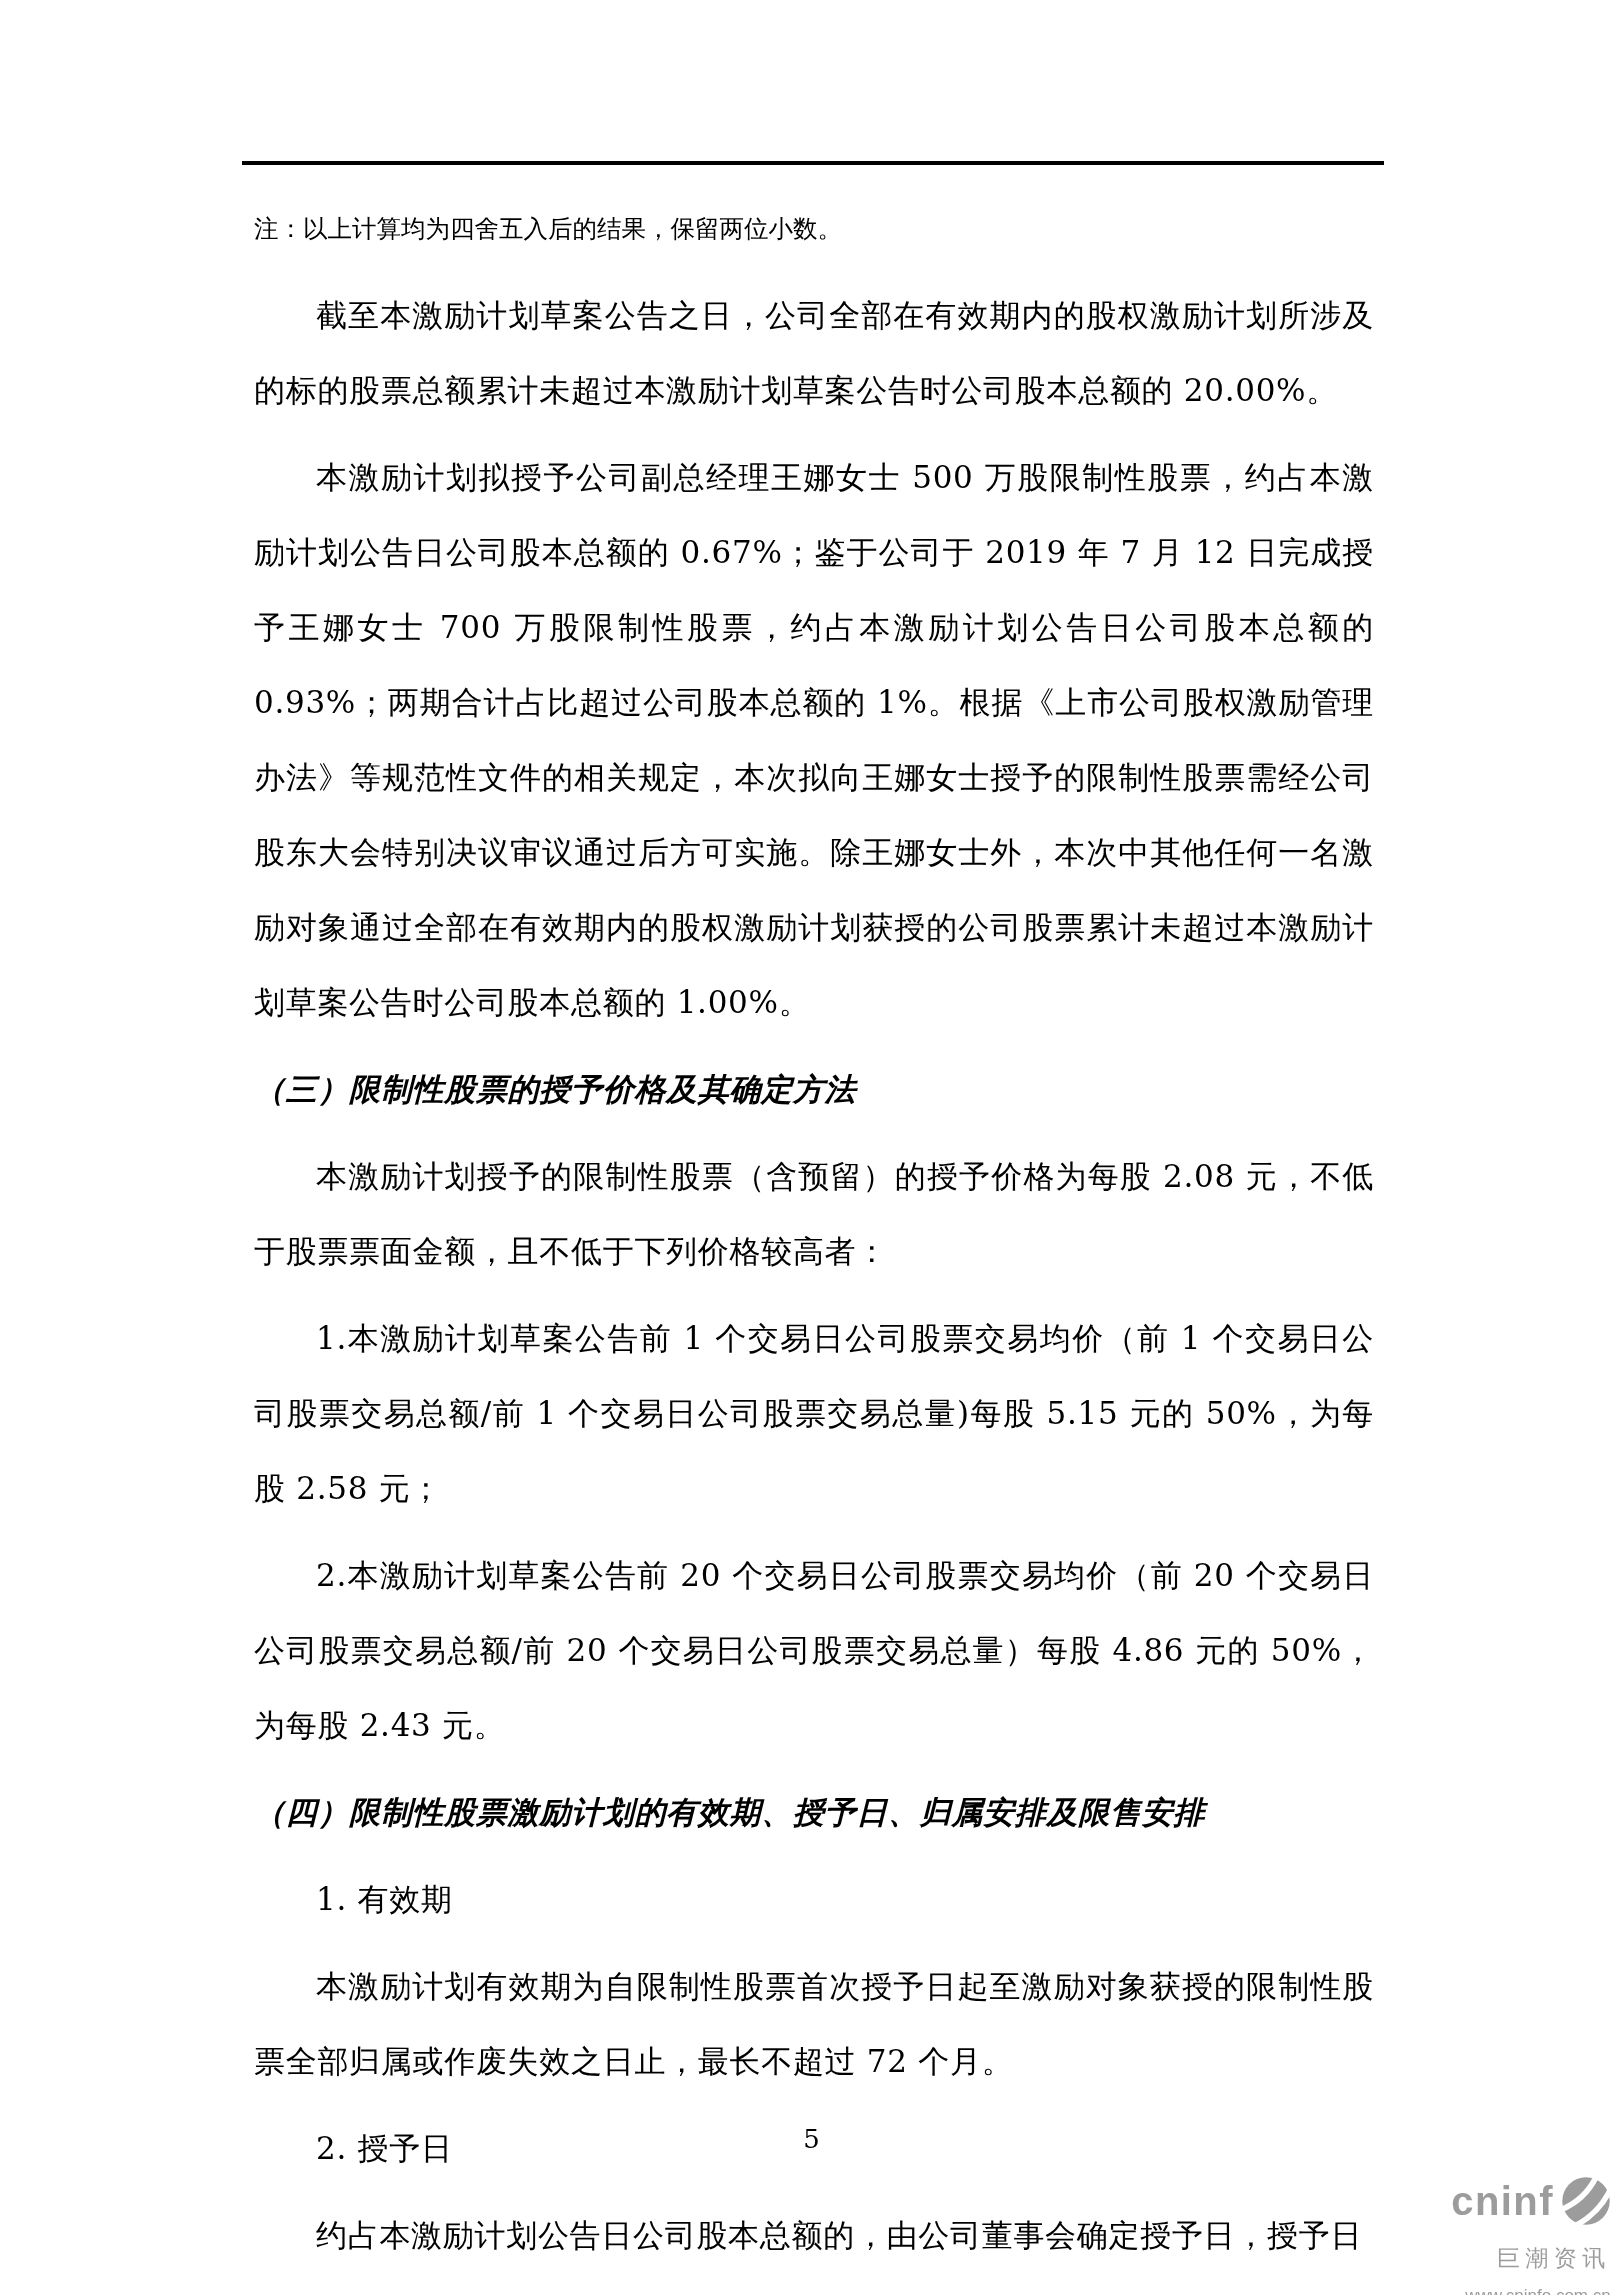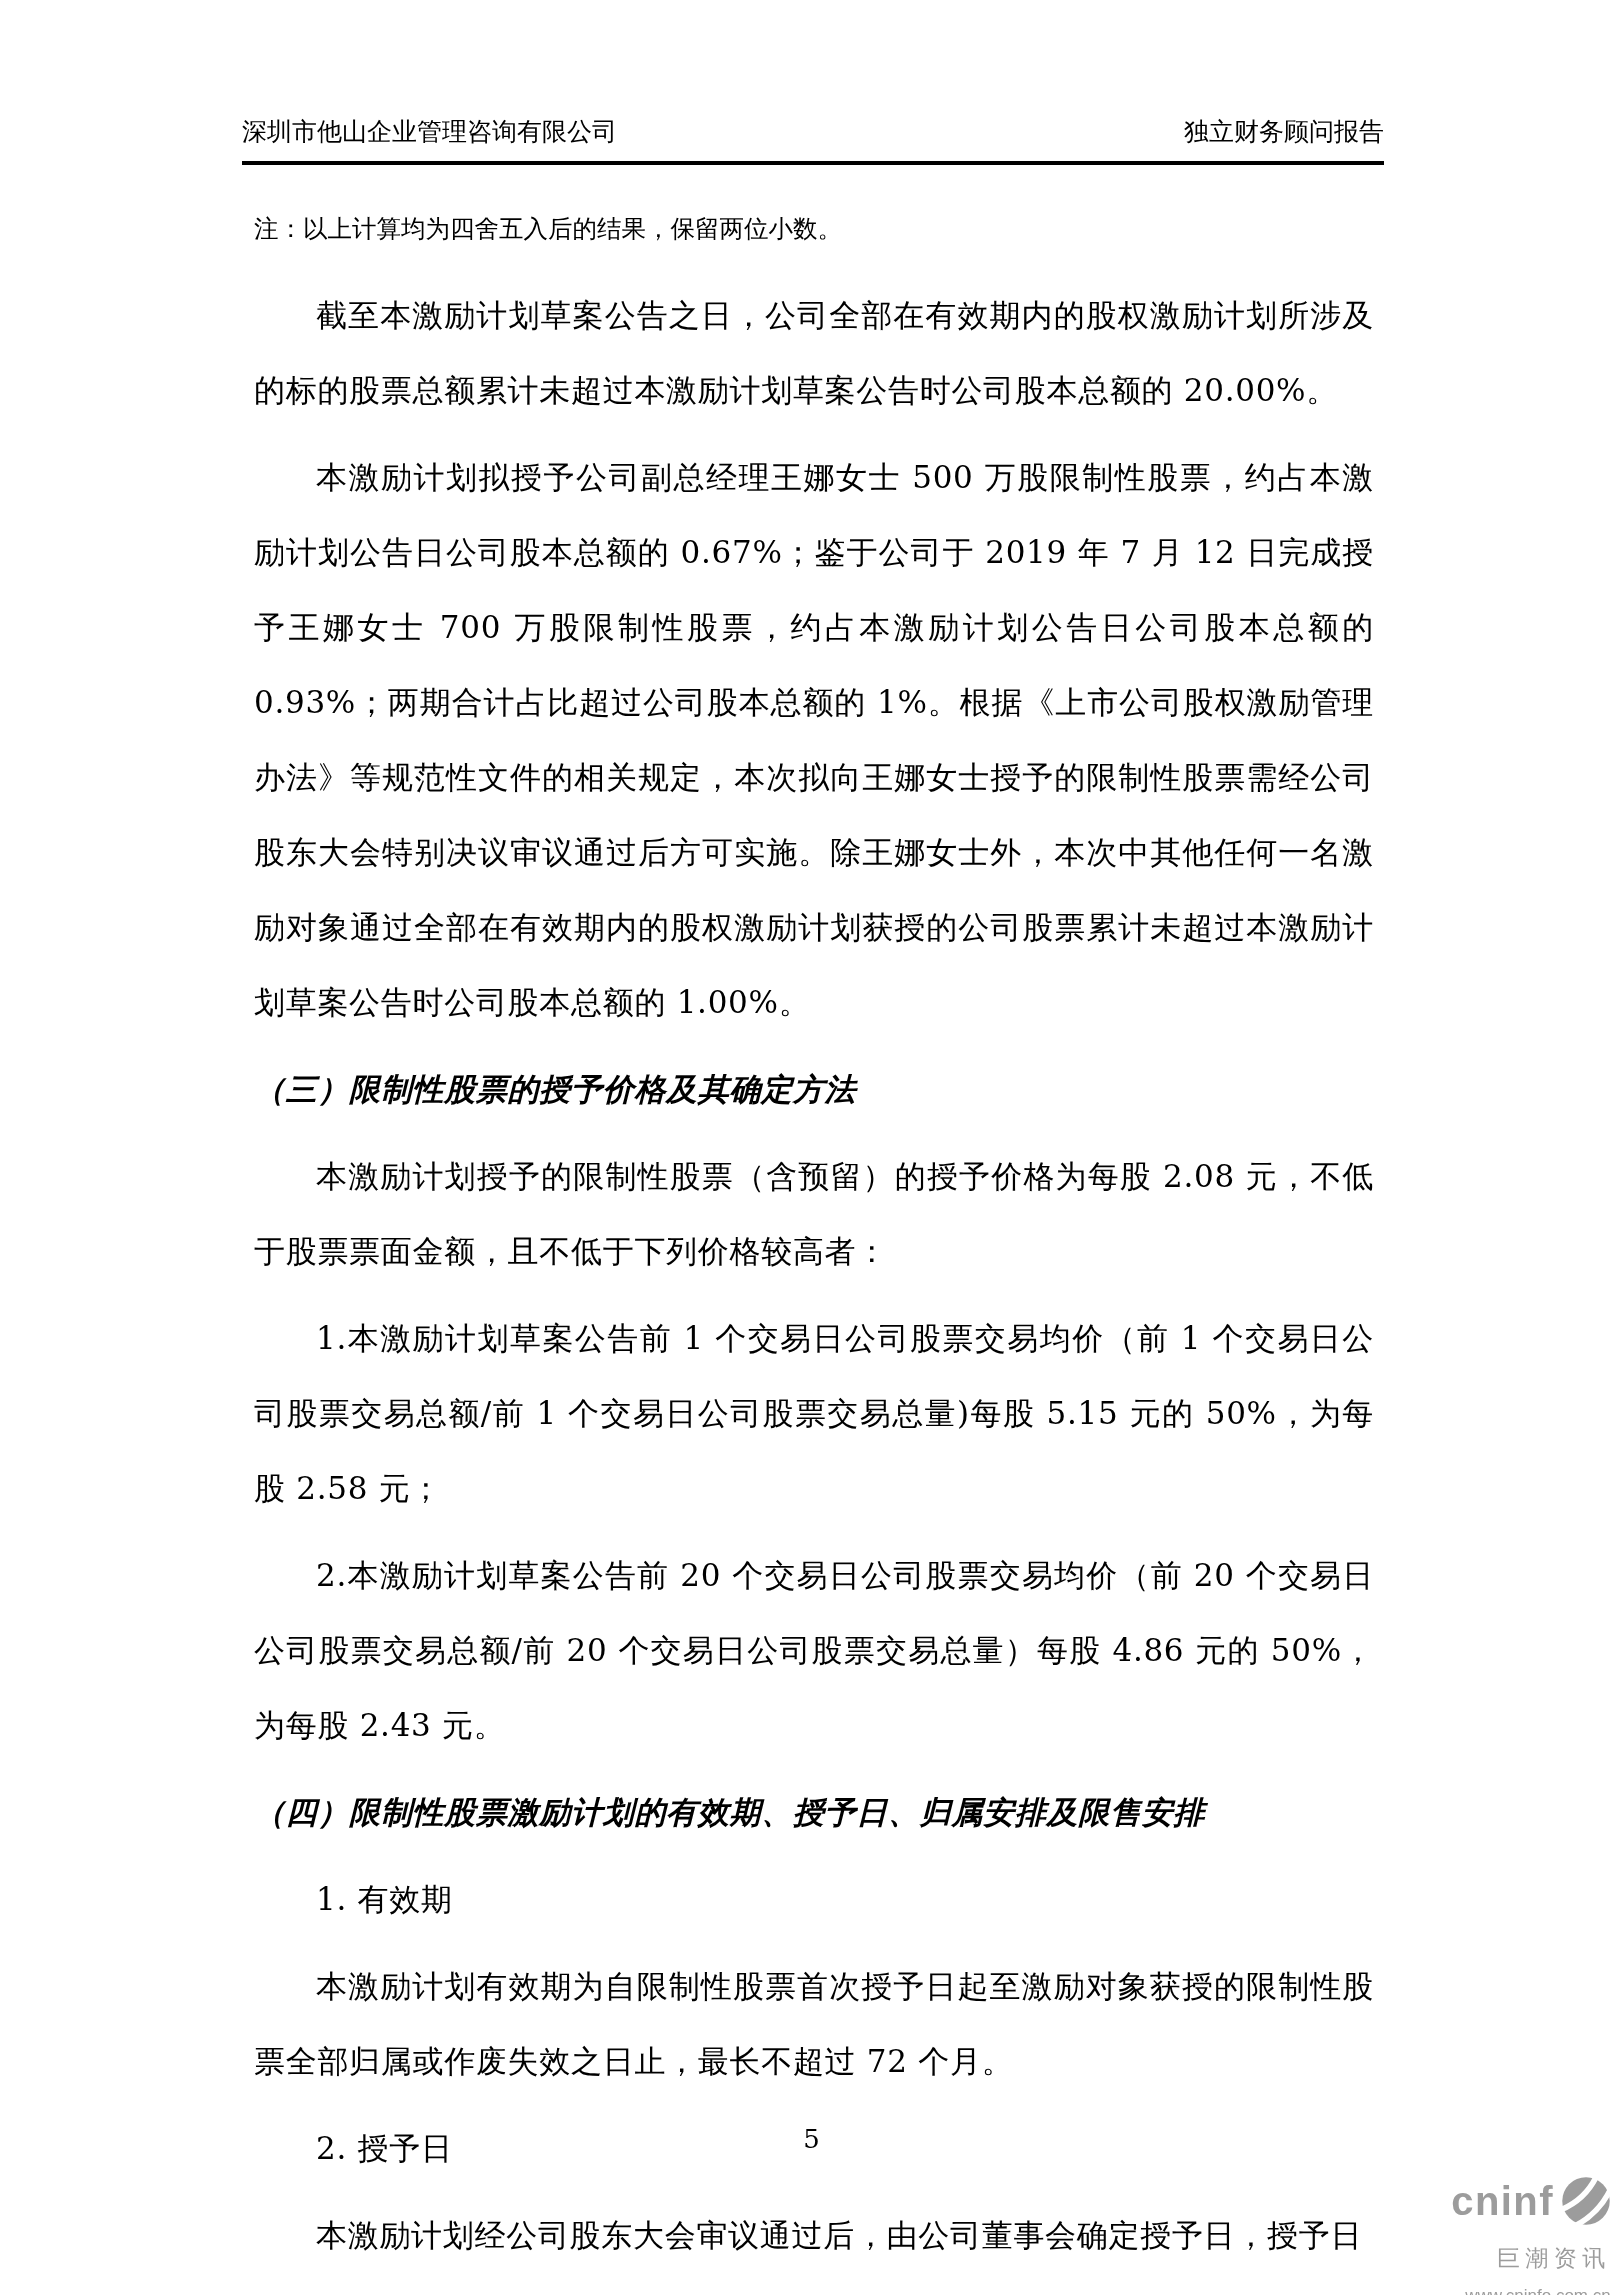--- a/index.html
+++ b/index.html
@@ -58,39 +58,35 @@
   }
   .logo-url{
     margin-top:17px;font-size:17px;letter-spacing:0;
   }
 </style>
 </head>
 <body>
 
 <div class="page">
 
-  <div class="header">
-    <span>深圳市他山企业管理咨询有限公司</span>
-    <span>独立财务顾问报告</span>
-  </div>
   <div class="header-rule"></div>
 
   <div class="content">
     <p class="note">注：以上计算均为四舍五入后的结果，保留两位小数。</p>
     <p class="body-p indent">截至本激励计划草案公告之日，公司全部在有效期内的股权激励计划所涉及的标的股票总额累计未超过本激励计划草案公告时公司股本总额的 20.00%。</p>
     <p class="body-p indent">本激励计划拟授予公司副总经理王娜女士 500 万股限制性股票，约占本激励计划公告日公司股本总额的 0.67%；鉴于公司于 2019 年 7 月 12 日完成授予王娜女士 700 万股限制性股票，约占本激励计划公告日公司股本总额的 0.93%；两期合计占比超过公司股本总额的 1%。根据《上市公司股权激励管理办法》等规范性文件的相关规定，本次拟向王娜女士授予的限制性股票需经公司股东大会特别决议审议通过后方可实施。除王娜女士外，本次中其他任何一名激励对象通过全部在有效期内的股权激励计划获授的公司股票累计未超过本激励计划草案公告时公司股本总额的 1.00%。</p>
     <p class="body-p bold">（三）限制性股票的授予价格及其确定方法</p>
     <p class="body-p indent">本激励计划授予的限制性股票（含预留）的授予价格为每股 2.08 元，不低于股票票面金额，且不低于下列价格较高者：</p>
     <p class="body-p indent">1.本激励计划草案公告前 1 个交易日公司股票交易均价（前 1 个交易日公司股票交易总额/前 1 个交易日公司股票交易总量)每股 5.15 元的 50%，为每股 2.58 元；</p>
     <p class="body-p indent">2.本激励计划草案公告前 20 个交易日公司股票交易均价（前 20 个交易日公司股票交易总额/前 20 个交易日公司股票交易总量）每股 4.86 元的 50%，为每股 2.43 元。</p>
     <p class="body-p bold">（四）限制性股票激励计划的有效期、授予日、归属安排及限售安排</p>
     <p class="body-p indent">1. 有效期</p>
     <p class="body-p indent">本激励计划有效期为自限制性股票首次授予日起至激励对象获授的限制性股票全部归属或作废失效之日止，最长不超过 72 个月。</p>
     <p class="body-p indent">2. 授予日</p>
-    <p class="body-p indent">本激励计划经公司股东大会审议通过后，由公司董事会确定授予日，授予日</p>
+    <p class="body-p indent">约占本激励计划公告日公司股本总额的，由公司董事会确定授予日，授予日</p>
   </div>
 
   <div class="page-number">5</div>
 
   <div class="logo">
     <div class="logo-row">
       <span class="logo-wordmark">cninf</span>
       <svg class="logo-icon" viewBox="0 0 40 40" xmlns="http://www.w3.org/2000/svg">
         <circle cx="20" cy="20" r="19" fill="#9c9c9c"></circle>
         <path d="M0 27 C12 22 22 13 28 1" stroke="#ffffff" stroke-width="4.5" fill="none"></path>

